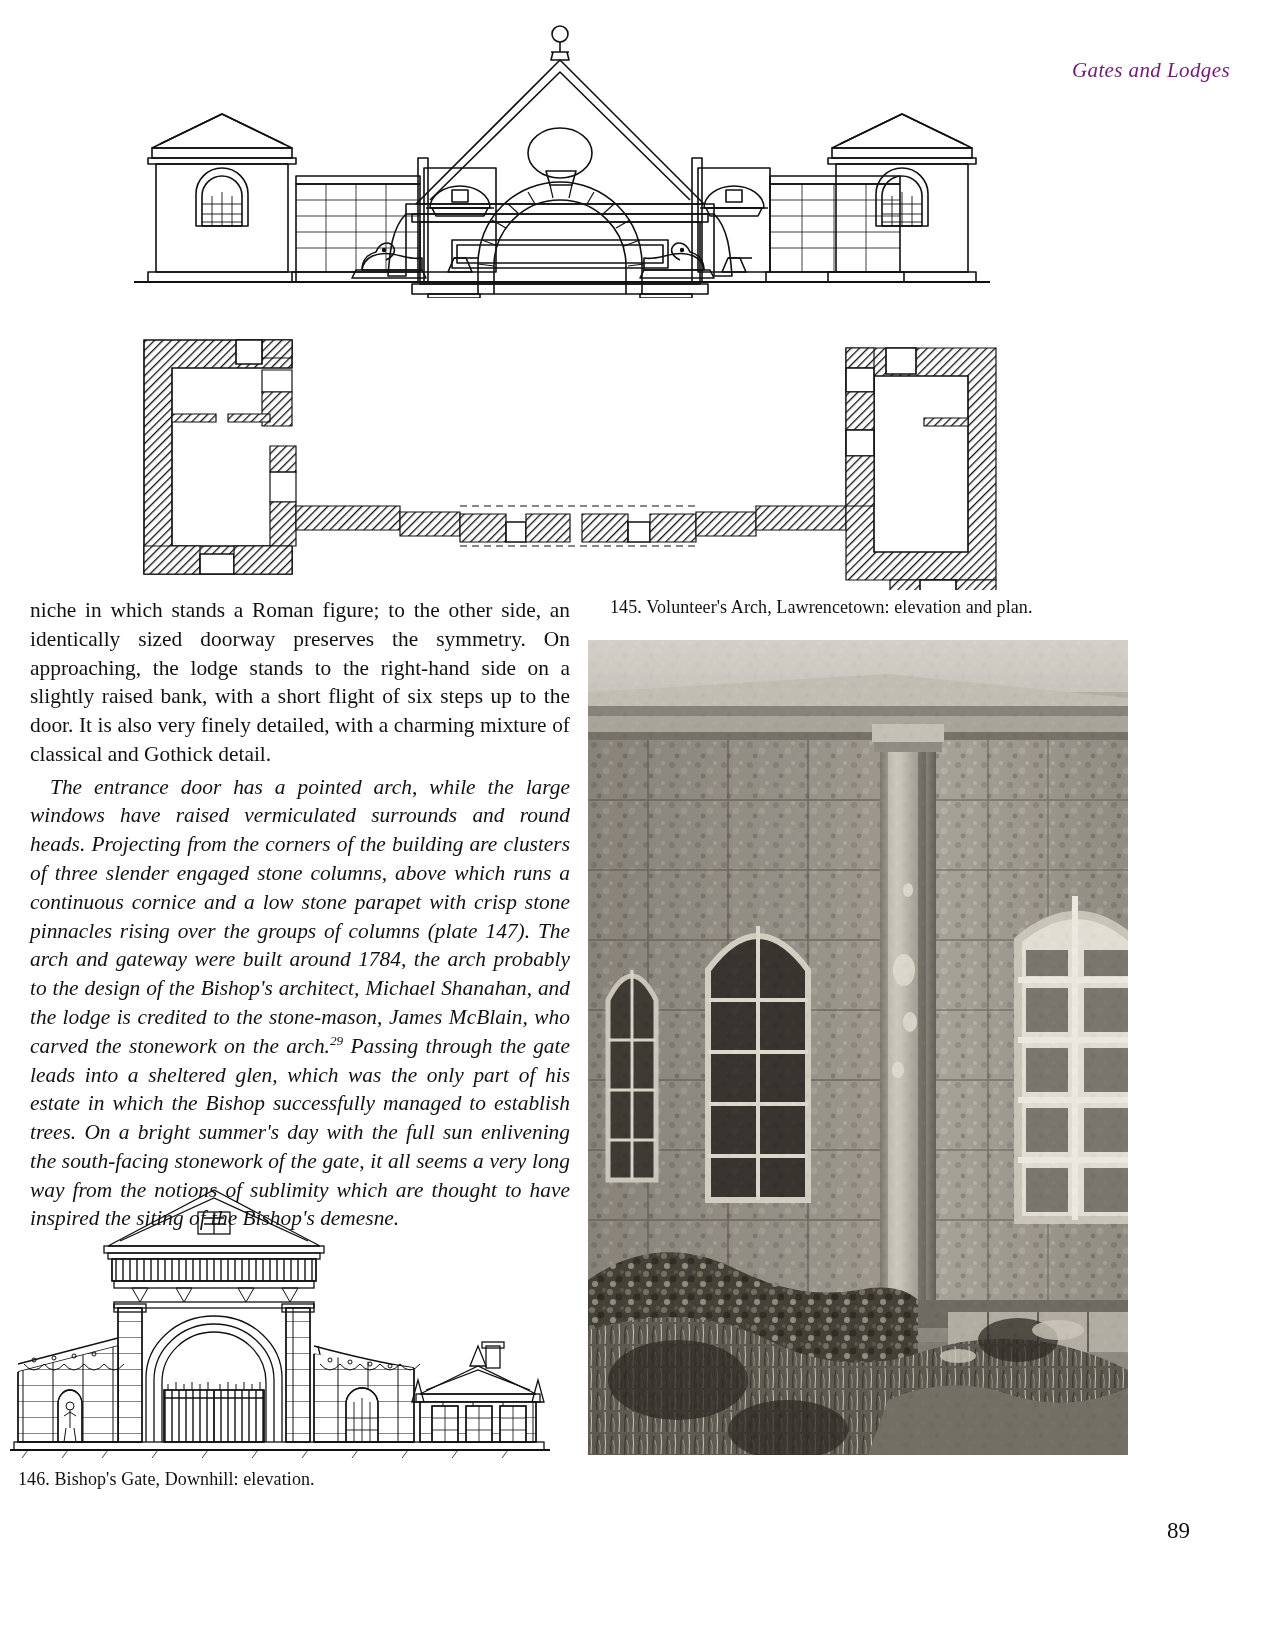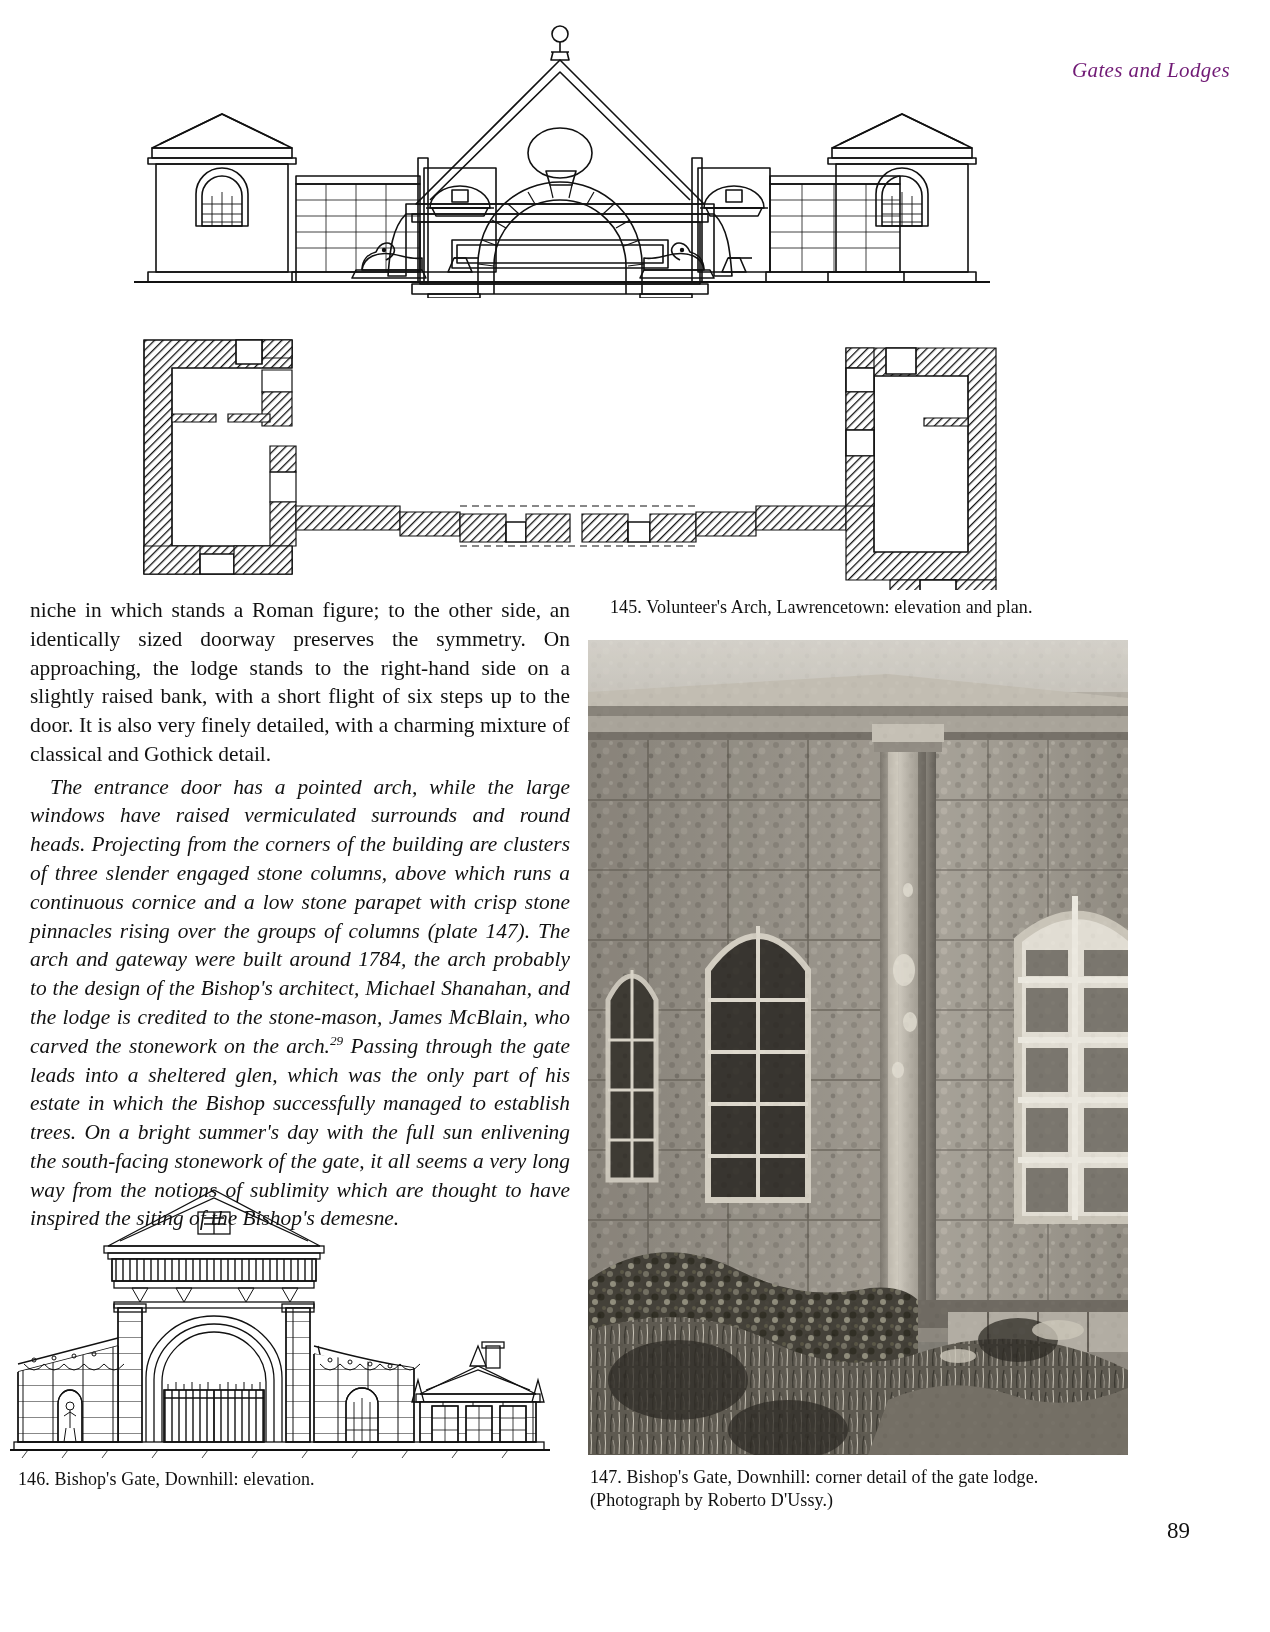--- a/index.html
+++ b/index.html
@@ -564,20 +564,16 @@
 
       <g fill="#cfcabd" opacity="0.8">
         <ellipse cx="470" cy="690" rx="26" ry="10"></ellipse>
         <ellipse cx="370" cy="716" rx="18" ry="7"></ellipse>
       </g>
 
       <rect x="0" y="0" width="540" height="815" fill="url(#rubble)" opacity="0.10"></rect>
     </svg>
   </div>
 
-  <div class="caption cap147">
-    <div>147.  Bishop's Gate, Downhill: corner detail of the gate lodge.</div>
-    <div>(Photograph by Roberto D'Ussy.)</div>
-  </div>
 
   <div class="folio">89</div>
 
 </div>
 
 </body></html>

